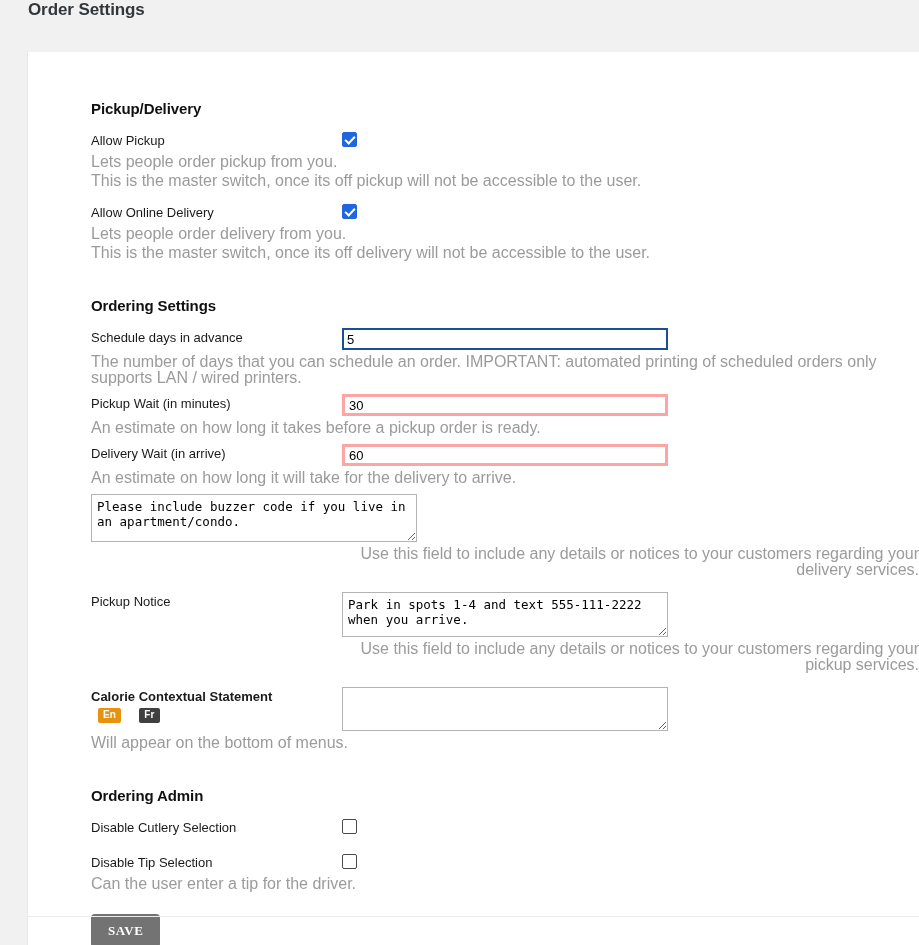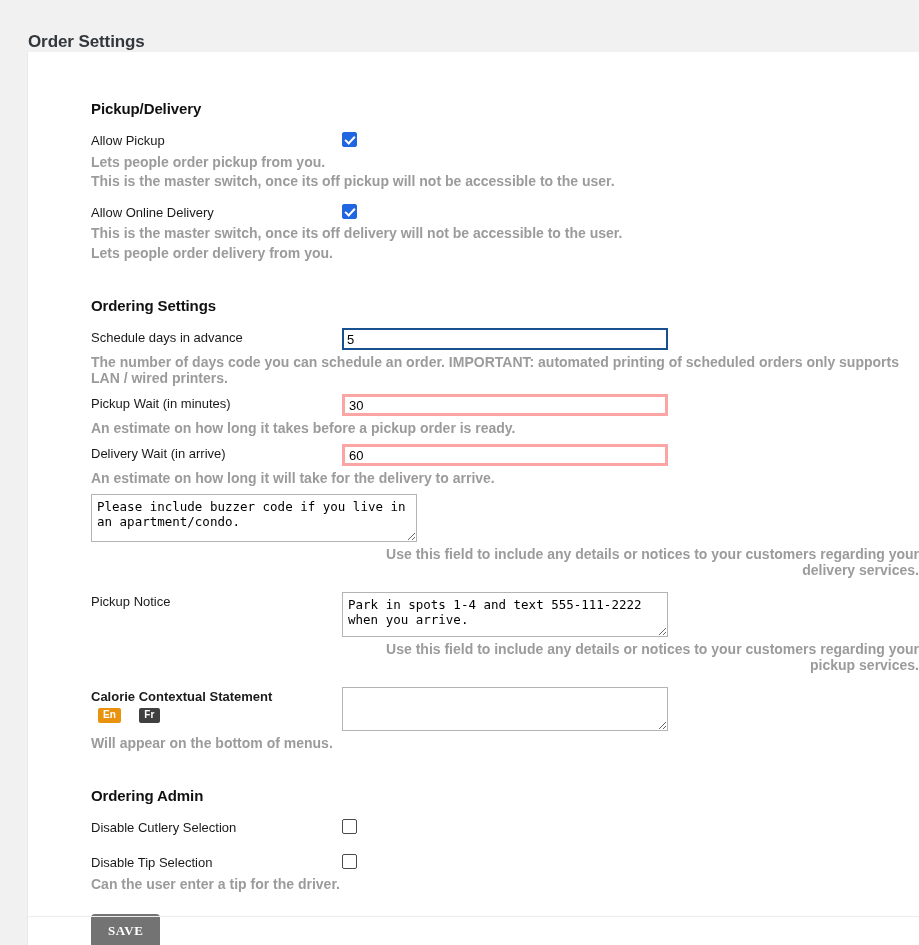--- a/index.html
+++ b/index.html
@@ -10,21 +10,21 @@
     background: #f1f1f1;
     font-family: "Liberation Sans", sans-serif;
     font-size: 13px;
     color: #222;
     overflow: hidden;
   }
 
   .page-header {
     height: 52px;
     display: flex;
-    align-items: flex-end;
+    align-items: flex-start;
     padding-left: 28px;
     background: #f1f1f1;
   }
   .page-title {
     font-size: 17px;
     font-weight: bold;
     color: #32373c;
     letter-spacing: -0.1px;
   }
 
@@ -62,24 +62,23 @@
     font-size: 13px;
     color: #1a1a1a;
     padding-top: 1px;
     line-height: 18px;
   }
   .row-label.bold { font-weight: bold; }
   .row-control { flex: 1; }
 
   .help {
     color: #9b9b9b;
-    font-size: 14px;
+    font-size: 16px;
     line-height: 16px;
     margin: 4px 0 0 0;
-    font-weight: bold;
   }
   .help.indent-field { margin-left: 251px; text-align: right; }
   .help.tight { margin-top: 3px; }
   .block-gap { height: 14px; }
   .block-gap-sm { height: 8px; }
 
   .checkbox {
     width: 15px;
     height: 15px;
     border-radius: 2px;
@@ -209,33 +208,33 @@
     <p class="help tight">This is the master switch, once its off pickup will not be accessible to the user.</p>
 
     <div class="block-gap"></div>
 
     <div class="row">
       <div class="row-label">Allow Online Delivery</div>
       <div class="row-control">
         <span class="checkbox checked"></span>
       </div>
     </div>
+    <p class="help">Lets people order delivery from you.</p>
     <p class="help tight">This is the master switch, once its off delivery will not be accessible to the user.</p>
-    <p class="help">Lets people order delivery from you.</p>
 
     
     <h2 class="section-title spaced">Ordering Settings</h2>
 
     <div class="row">
       <div class="row-label">Schedule days in advance</div>
       <div class="row-control">
         <input class="text-input focused" type="text" value="5" style="">
       </div>
     </div>
-    <p class="help">The number of days code you can schedule an order. IMPORTANT: automated printing of scheduled orders only supports LAN / wired printers.</p>
+    <p class="help">The number of days that you can schedule an order. IMPORTANT: automated printing of scheduled orders only supports LAN / wired printers.</p>
 
     <div class="block-gap-sm"></div>
 
     <div class="row">
       <div class="row-label">Pickup Wait (in minutes)</div>
       <div class="row-control">
         <input class="text-input" type="text" value="30" style="">
       </div>
     </div>
     <p class="help">An estimate on how long it takes before a pickup order is ready.</p>

